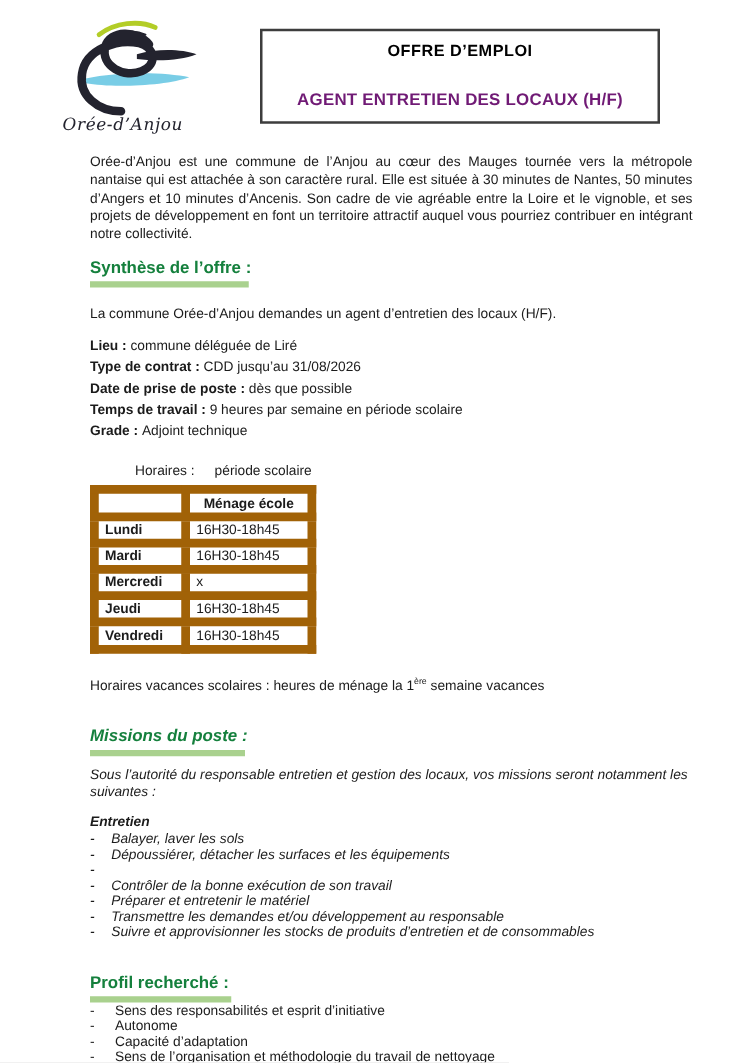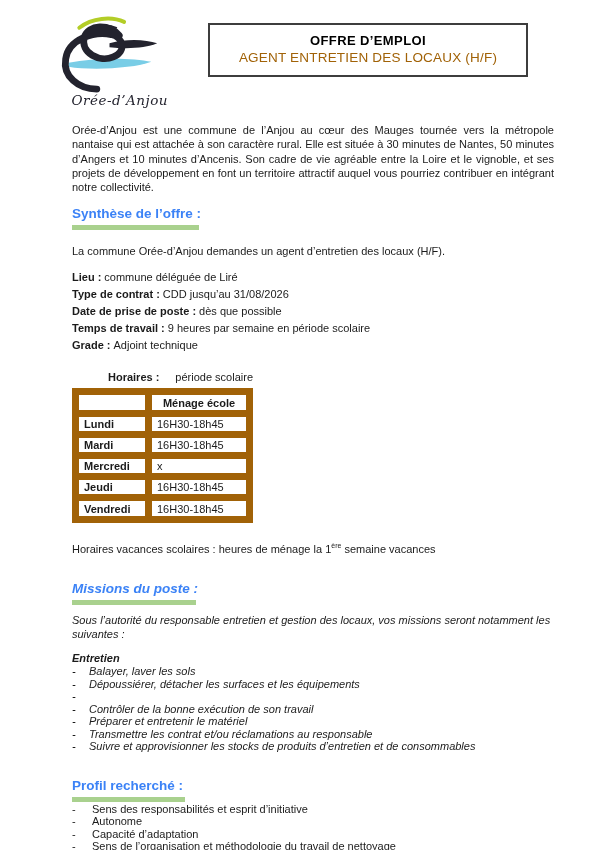--- a/index.html
+++ b/index.html
@@ -3,47 +3,47 @@
 <meta charset="utf-8">
 <style>
   html,body{margin:0;padding:0;background:#e8e8e8;}
   .page{
     width:601px;height:850px;background:#ffffff;margin:0 auto;position:relative;
     font-family:"Liberation Sans", sans-serif;color:#1b1b1b;overflow:hidden;
     box-sizing:border-box;padding:14px 50px 0 50px;
   }
   
   .header{display:flex;align-items:flex-start;height:100px;}
-  .logo-wrap{width:118px;text-align:right;}
+  .logo-wrap{width:118px;text-align:left;}
   .logo-wrap svg{display:block;margin:0 auto;}
   .logo-text{
     font-family:"DejaVu Serif", serif;font-style:italic;font-size:13.5px;
     color:#23232e;margin-top:-4px;letter-spacing:0.5px;
   }
   .title-box{
     margin-left:40px;margin-top:9px;width:308px;border:2px solid #3d3d3d;
     text-align:center;padding:8px 4px 10px 4px;
   }
   .title-line1{font-size:13px;font-weight:bold;letter-spacing:.4px;color:#000;}
-  .title-line2{font-size:13.5px;font-weight:normal;letter-spacing:.2px;color:#a16207;margin-top:2px;}
+  .title-line2{font-size:13.5px;font-weight:bold;letter-spacing:.2px;color:#701a75;margin-top:24px;}
   
   .content{margin-left:22px;width:482px;}  
   .intro{margin-top:9px;font-size:11px;line-height:14.3px;text-align:justify;}
-  h2{font-size:13.5px;font-weight:bold;margin:0;line-height:16px;color:#3b82f6;}
+  h2{font-size:13.5px;font-weight:bold;margin:0;line-height:16px;color:#15803d;}
   .greenbar{height:5px;background:#a9d18e;margin-top:3px;}
   .bar-synthese{width:127px;}
   .bar-missions{width:124px;}
   .bar-profil{width:113px;}
   .sec-synthese{margin-top:12px;}
   .lead{margin-top:14px;font-size:11px;line-height:14px;}
   .fields{margin-top:8px;font-size:11px;line-height:16.8px;}
   .field-label{font-weight:bold;}
   .field-value{margin-left:3px;}
   .horaires-line{margin-top:18px;margin-left:36px;font-size:11px;}
-  .horaires-label{font-weight:bold;}
+  .horaires-label{font-weight:normal;}
   .horaires-value{margin-left:16px;}
   table.schedule{border-collapse:collapse;margin-top:5px;font-size:11px;}
   table.schedule td{border:7px solid #a16207;padding:0 5px;height:14.2px;vertical-align:middle;}
   td.day-col{width:56px;font-weight:bold;}
   td.time-col{width:84px;}
   td.head-cell{font-weight:bold;text-align:center;}
   .note{margin-top:19px;font-size:11px;}
   .note sup{font-size:7px;}
   .sec-missions{margin-top:27px;font-style:italic;}
   .missions-lead{margin-top:9px;font-size:11px;line-height:13.5px;}
@@ -166,21 +166,21 @@
         <li>
             <span class="dash">-</span>
             <span>Contrôler de la bonne exécution de son travail</span>
           </li>
         <li>
             <span class="dash">-</span>
             <span>Préparer et entretenir le matériel</span>
           </li>
         <li>
             <span class="dash">-</span>
-            <span>Transmettre les contrat et/ou réclamations au responsable</span>
+            <span>Transmettre les demandes et/ou développement au responsable</span>
           </li>
         <li>
             <span class="dash">-</span>
             <span>Suivre et approvisionner les stocks de produits d’entretien et de consommables</span>
           </li>
       </ul>
     </div>
 
     <div class="sec-profil">
       <h2>Profil recherché :</h2>

